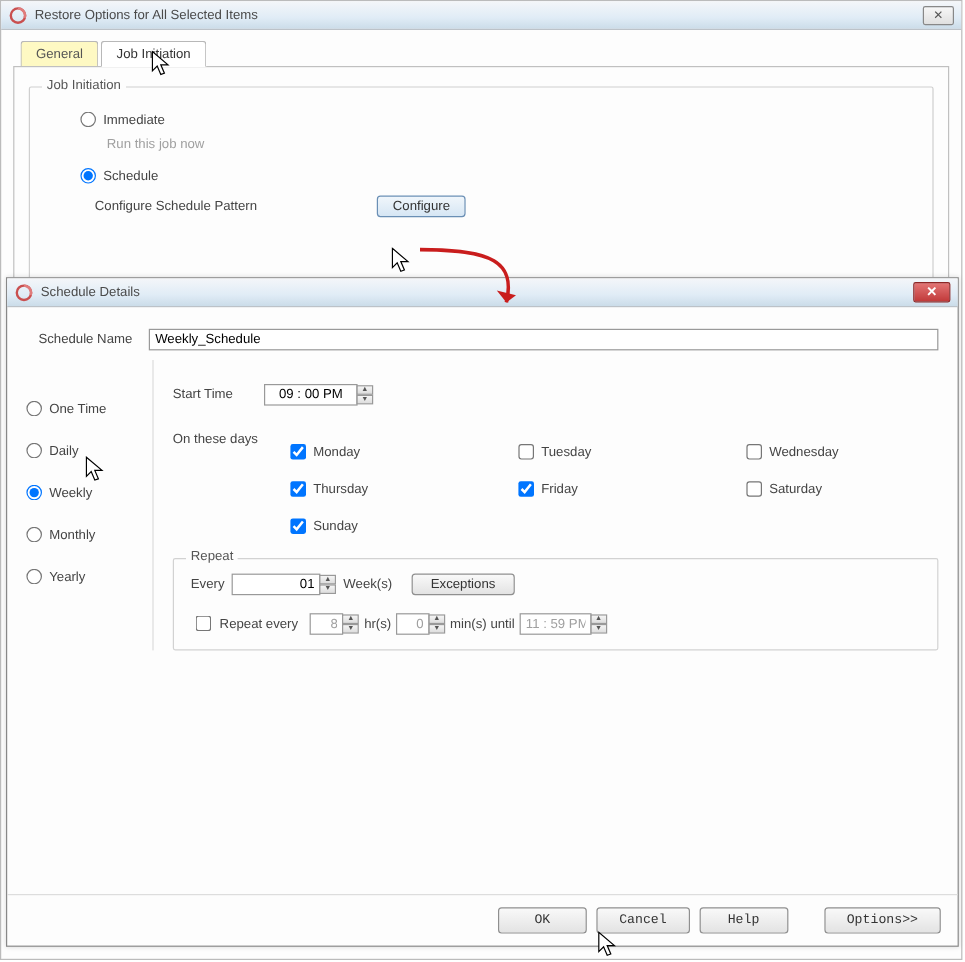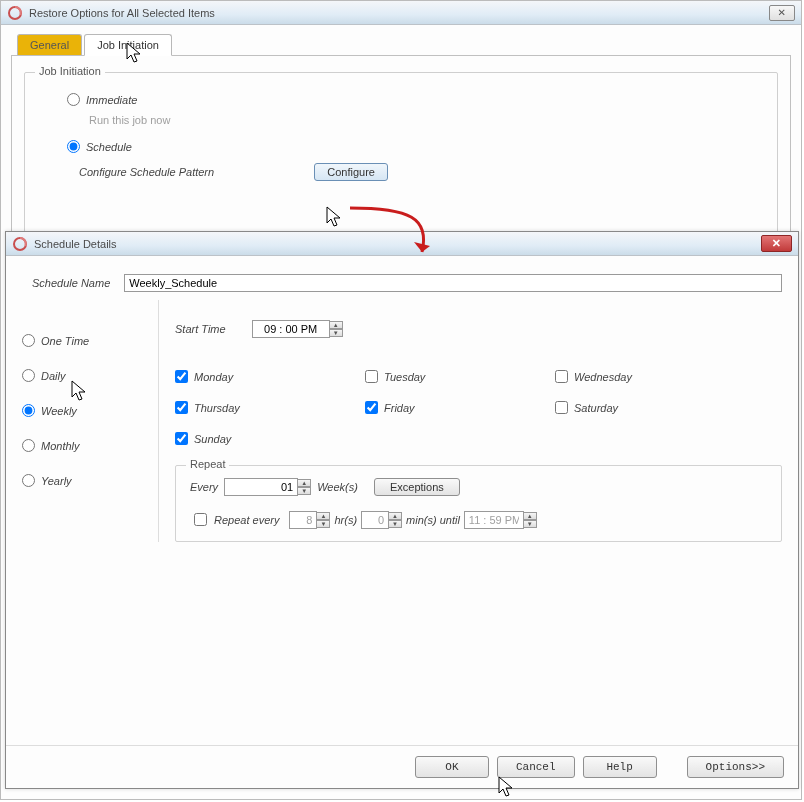--- a/index.html
+++ b/index.html
@@ -9,36 +9,36 @@
 .window-back { left: 0; top: 0; width: 802px; height: 800px; border: 1px solid #bbb; z-index: 1; }
 .window-front { left: 5px; top: 231px; width: 794px; height: 558px; border: 1px solid #888; z-index: 5; box-shadow: 0 0 4px rgba(0,0,0,0.15); }
 
 .titlebar { height: 24px; display: flex; align-items: center; padding: 0 6px; background: linear-gradient(#f4f6f9 0%, #e0ecf6 60%, #cbdce9 100%); border-bottom: 1px solid #bcc2c8; }
 .titlebar .icon-wrap { width: 16px; height: 16px; margin-right: 6px; display: inline-flex; }
 .titlebar .title { color: #4a4a4a; flex: 1; }
 .close-btn { padding: 0 8px; height: 16px; border: 1px solid #888; border-radius: 2px; background: linear-gradient(#f7f7f7,#e0e0e0); color: #555; font-family: Arial; font-size: 10px; display: inline-flex; align-items: center; cursor: pointer; }
 .close-red { background: linear-gradient(#e37575,#c13a3a); color: #fff; border: 1px solid #8d2626; border-radius: 2px; padding: 1px 10px; font-weight: bold; cursor: pointer; }
 
 .tabs { margin: 8px 0 0 16px; display: flex; align-items: flex-end; }
-.tab { padding: 4px 12px; border: 1px solid #b8b8b8; border-bottom: none; background: #eab308; color: #555; margin-right: 2px; border-radius: 3px 3px 0 0; cursor: pointer; }
+.tab { padding: 4px 12px; border: 1px solid #b8b8b8; border-bottom: none; background: #fef9c3; color: #555; margin-right: 2px; border-radius: 3px 3px 0 0; cursor: pointer; }
 .tab.active { background: #fff; font-weight: normal; color: #333; border-bottom: 1px solid #fff; position: relative; top: 1px; }
 .tab-page { margin: 0 10px 10px 10px; border: 1px solid #c0c0c0; padding: 8px 12px; background: #fdfdfd; }
 
 .fieldset { border: 1px solid #cfcfcf; padding: 14px 18px 18px 18px; margin-top: 8px; border-radius: 2px; position: relative; }
 .fieldset-legend { position: absolute; top: -8px; left: 10px; background: #fdfdfd; padding: 0 4px; color: #555; }
 
 .radio-row, .check-row { display: flex; align-items: center; gap: 6px; margin: 6px 0; }
 .radio-row input, .check-row input { margin: 0; cursor: pointer; }
 .disabled-text { color: #a0a0a0; }
 
 .btn { border: 1px solid #8f8f8f; background: linear-gradient(#f9f9f9,#e3e3e3); border-radius: 3px; padding: 2px 12px; cursor: pointer; color: #333; min-width: 74px; text-align: center; }
 .btn.wide { min-width: 86px; }
 .btn.big { padding: 4px 18px; font-family: Liberation Mono, monospace; }
 
-.label { color: #444; font-style: italic; }
+.label { color: #444; }
 input.text { border: 1px solid #999; padding: 2px 4px; background: #fff; }
 
 .side-radios { width: 120px; padding-top: 28px; display: flex; flex-direction: column; gap: 10px; }
 .schedule-body { display: flex; gap: 16px; padding: 8px 16px 0 16px; }
 .schedule-main { flex: 1; border-left: 1px solid #ddd; padding: 0 0 0 16px; }
 
 .day-grid { display: grid; grid-template-columns: 160px 160px 160px; gap: 6px 30px; margin-top: 4px; }
 .spinner { display: inline-flex; align-items: center; }
 .spinner input { width: 60px; border: 1px solid #999; padding: 2px 4px; text-align: right; }
 .spinner.small input { width: 28px; }
@@ -154,20 +154,21 @@
         <div class="spinner">
           <input class="text" style="width: 78px; text-align: center;" value="09 : 00 PM">
           <span class="spinner-btns">
               <span>▲</span>
               <span>▼</span>
             </span>
         </div>
       </div>
 
       <div style="display:flex;gap:26px;margin-top:22px;">
+        <span class="label" style="width:72px;">On these days</span>
         <div class="day-grid">
           <label class="check-row">
               <input type="checkbox" checked="" style="">
               <span class="label">Monday</span>
             </label>
           <label class="check-row">
               <input type="checkbox" style="">
               <span class="label">Tuesday</span>
             </label>
           <label class="check-row">

